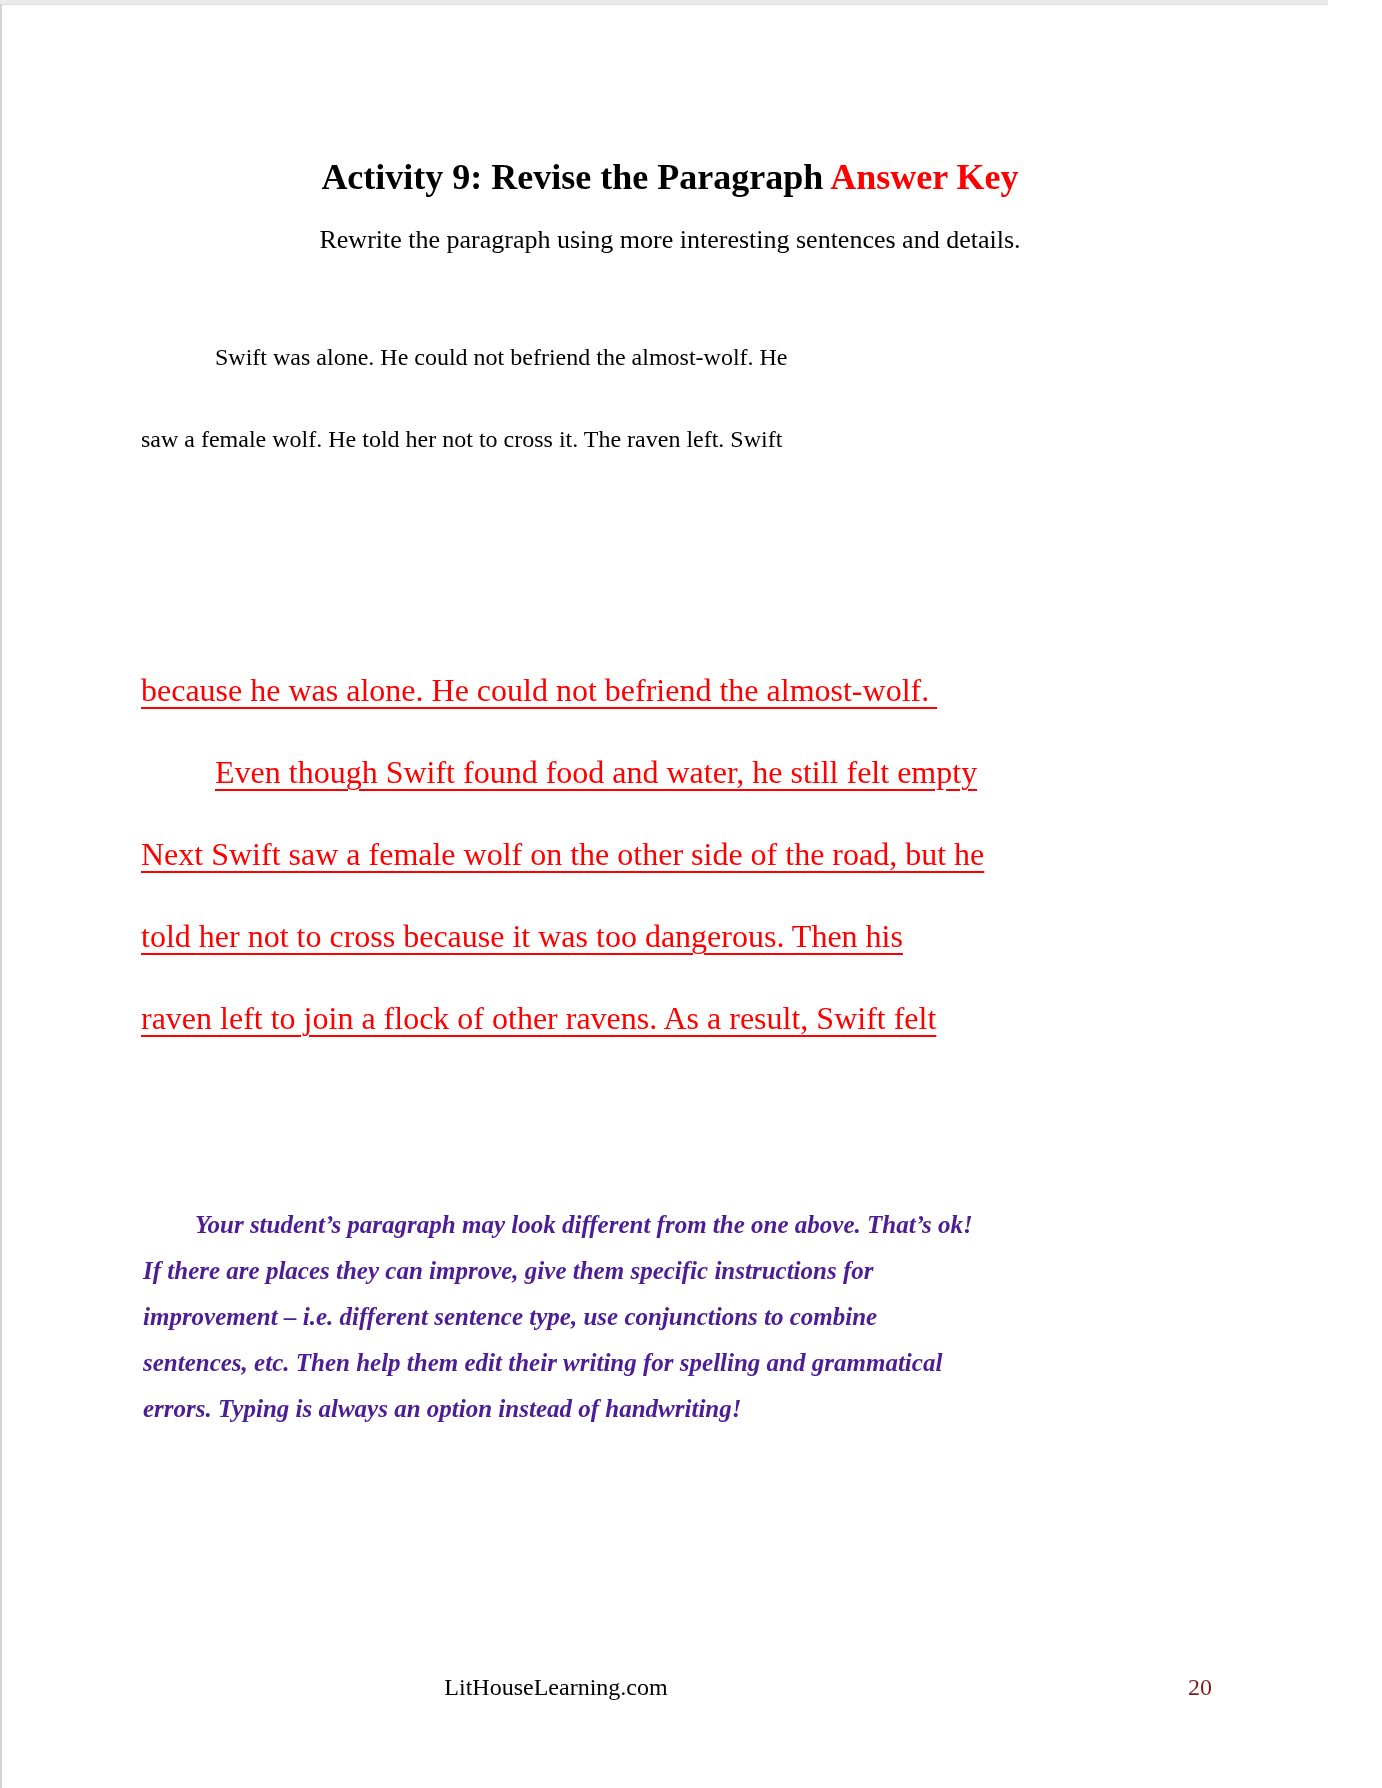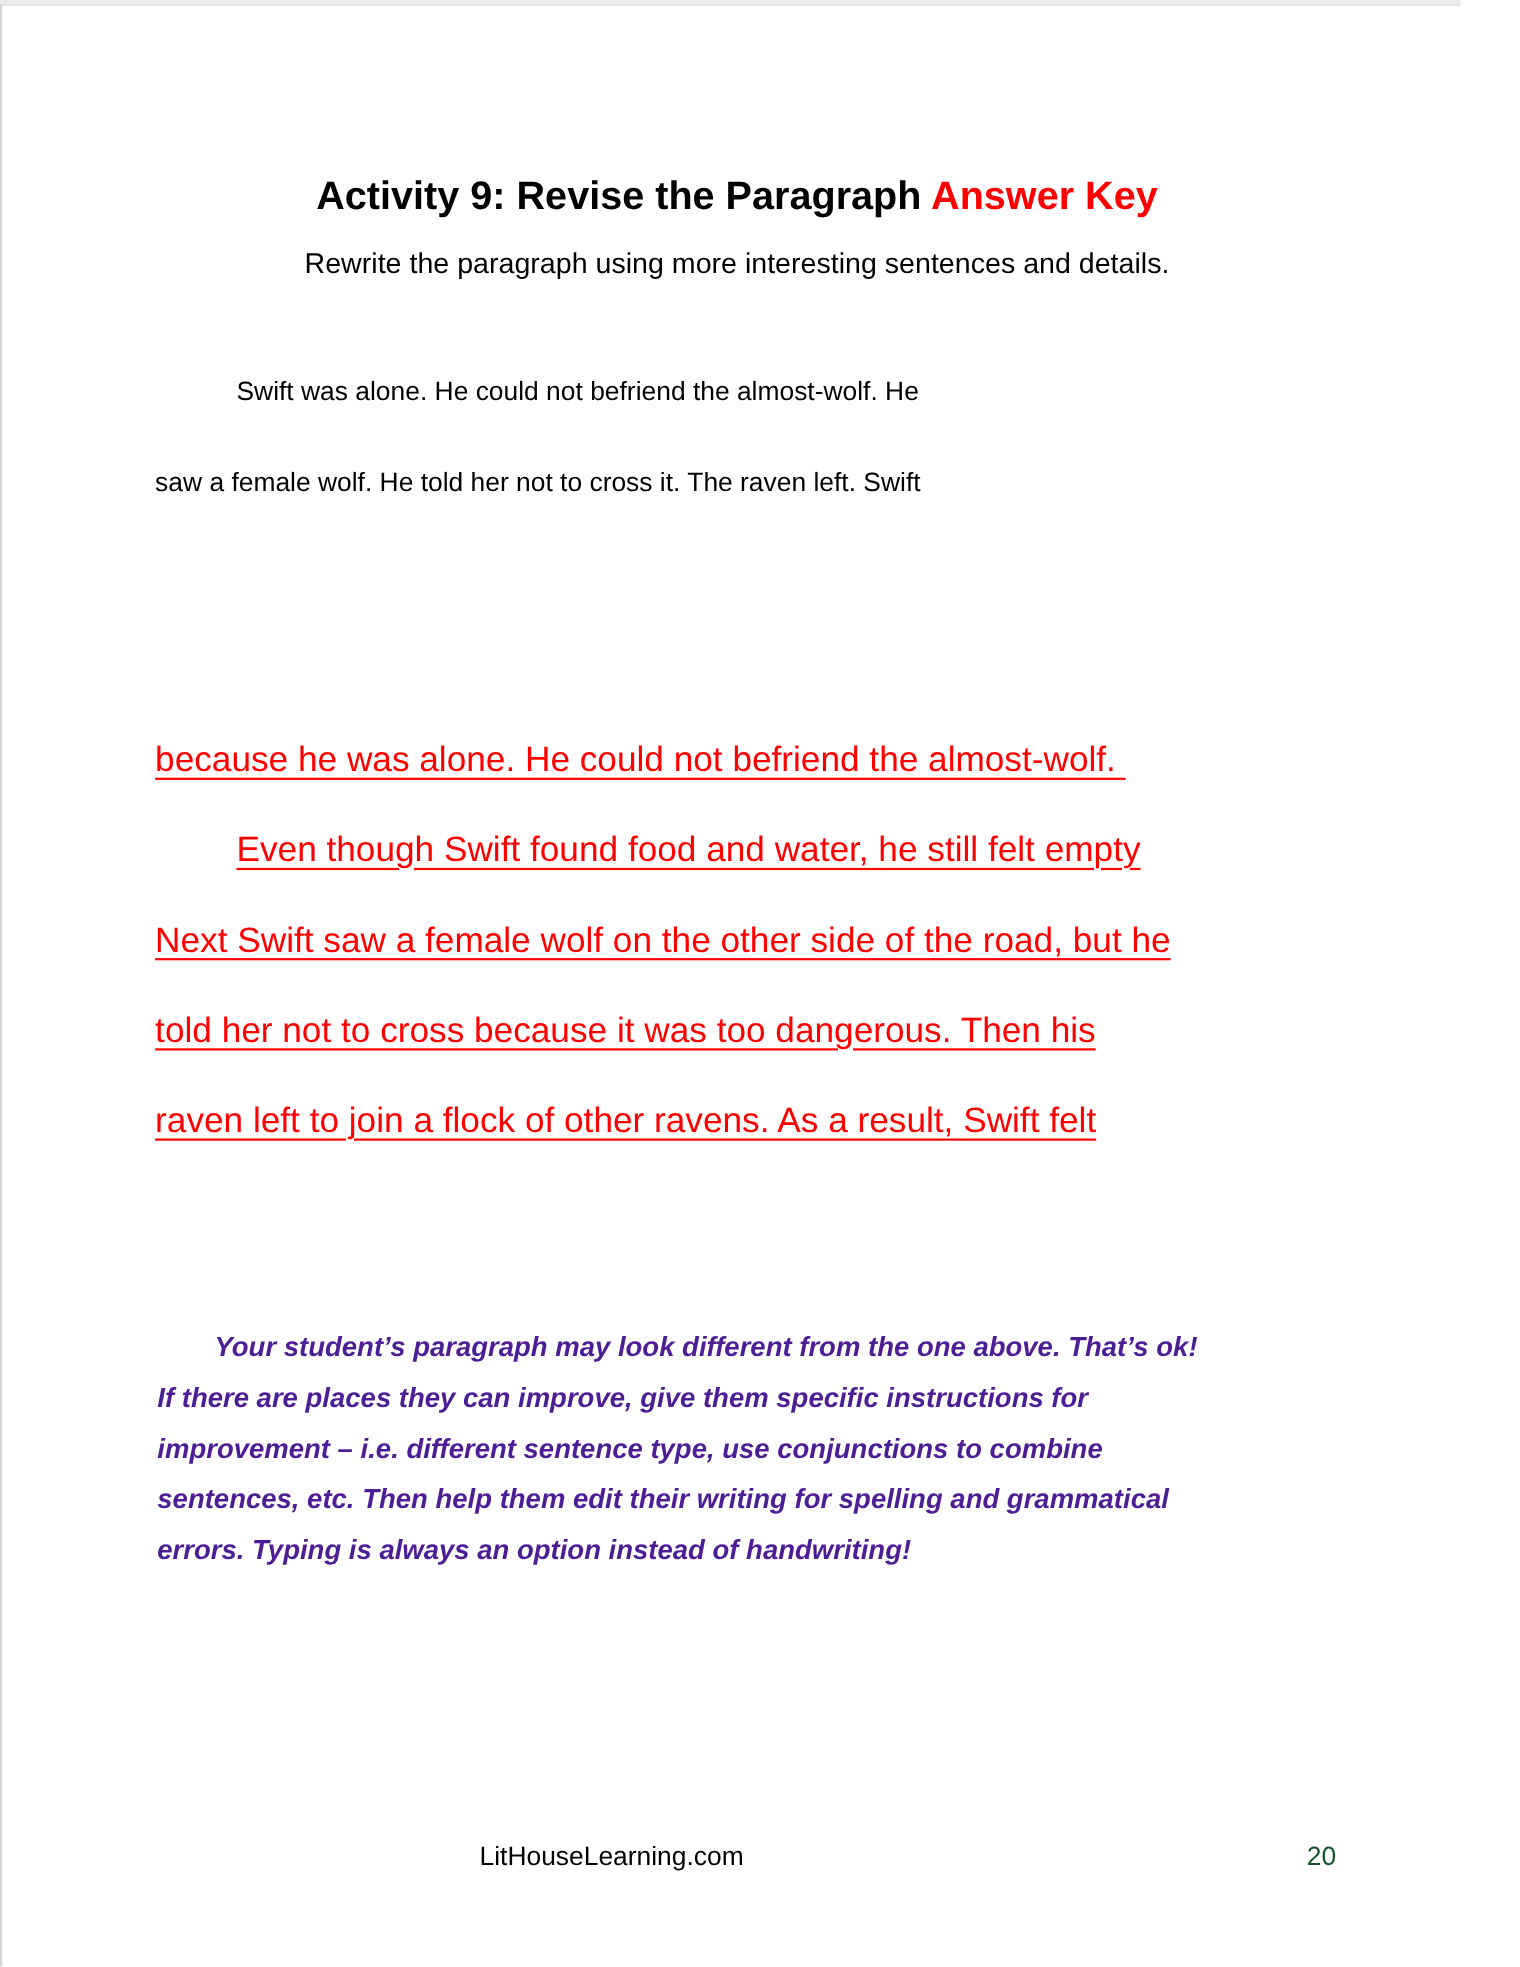--- a/index.html
+++ b/index.html
@@ -5,21 +5,21 @@
   html, body {
     margin: 0;
     padding: 0;
     background: #ffffff;
   }
   .page {
     position: relative;
     width: 1328px;
     height: 1788px;
     background: #ffffff;
-    font-family: Liberation Sans, sans-serif;
+    font-family: Liberation Serif, serif;
     overflow: hidden;
   }
   .chrome-top {
     position: absolute;
     top: 0; left: 0; right: 0;
     height: 4px;
     background: #ebebeb;
     border-bottom: 1px solid #dcdcdc;
   }
   .chrome-left {
@@ -105,21 +105,21 @@
     width: 832px;
     text-align: center;
     font-size: 24px;
     color: #000000;
   }
   .footer-page {
     position: absolute;
     top: 1674px;
     left: 1188px;
     font-size: 24px;
-    color: #14532d;
+    color: #7f1d1d;
   }
 </style>
 </head>
 <body>
 
 <div class="page">
 
   <div class="chrome-top"></div>
   <div class="chrome-left"></div>
 

